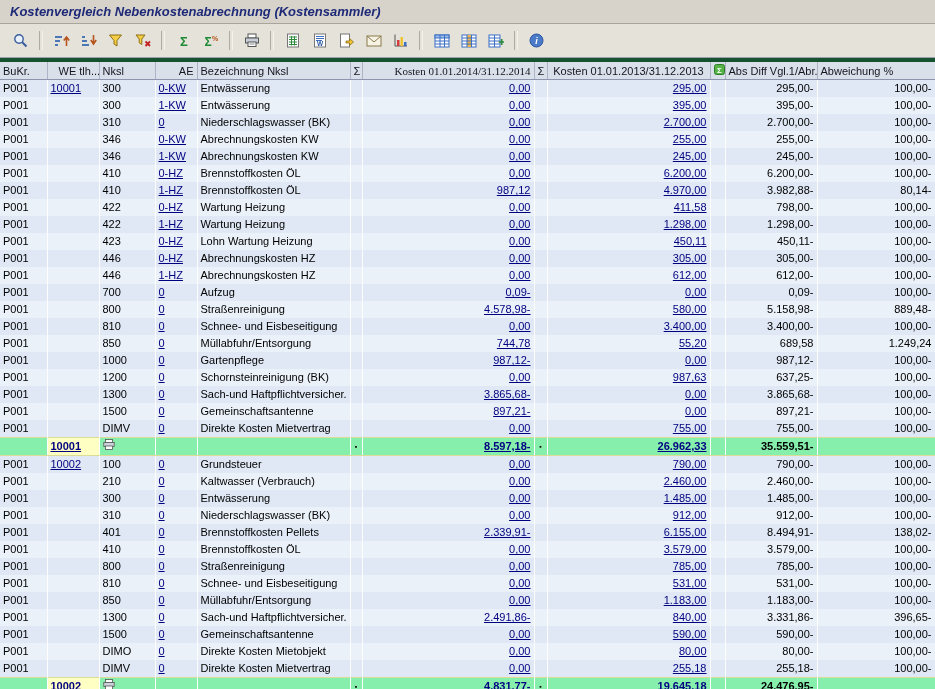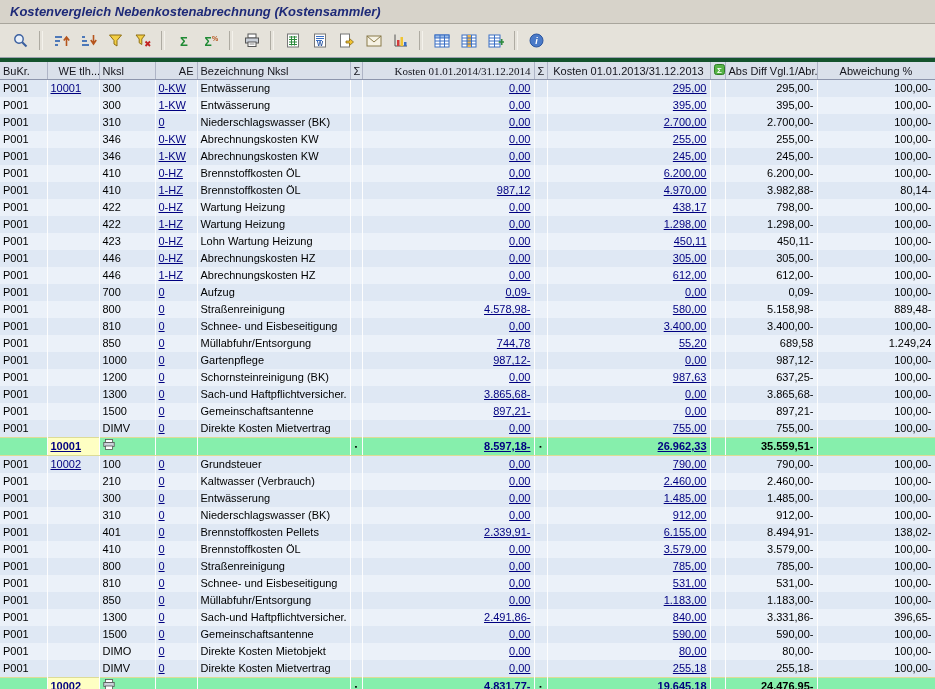--- a/index.html
+++ b/index.html
@@ -197,21 +197,21 @@
             <th style="text-align: left;"><span>Bezeichnung Nksl</span></th>
             <th style="text-align: center;"><span>Σ</span></th>
             <th style="text-align: right; font-family: Liberation Serif, serif;"><span>Kosten 01.01.2014/31.12.2014</span></th>
             <th style="text-align: center;"><span>Σ</span></th>
             <th style="text-align: center;"><span>Kosten 01.01.2013/31.12.2013</span></th>
             <th style="text-align: center;"><span><svg width="11" height="11" viewBox="0 0 11 11">
                   <rect x="0.5" y="0.5" width="10" height="10" rx="2" fill="#56b447" stroke="#2e7d27"></rect>
                   <text x="5.5" y="8.5" font-size="8" font-weight="bold" fill="#fff" text-anchor="middle">Σ</text>
                 </svg></span></th>
             <th style="text-align: left; margin-top: 12px;"><span>Abs Diff Vgl.1/Abr.</span></th>
-            <th style="text-align: center;"><span>Abweichung %</span></th>
+            <th style="text-align: left;"><span>Abweichung %</span></th>
           </tr>
         </thead>
       <tbody id="tbody">
           <tr class="ra">
             <td>P001</td>
             <td class="we"><span class="lnk">10001</span></td>
             <td>300</td>
             <td><span class="lnk">0-KW</span></td>
             <td>Entwässerung</td>
             <td class="ctr"></td>
@@ -308,21 +308,21 @@
           </tr>
           <tr class="rb">
             <td>P001</td>
             <td class="we"></td>
             <td>422</td>
             <td><span class="lnk">0-HZ</span></td>
             <td>Wartung Heizung</td>
             <td class="ctr"></td>
             <td class="num"><span class="lnk">0,00</span></td>
             <td class="ctr"></td>
-            <td class="num"><span class="lnk">438,17</span></td>
+            <td class="num"><span class="lnk">411,58</span></td>
             <td></td>
             <td class="num">798,00-</td>
             <td class="num">100,00-</td>
           </tr>
           <tr class="ra">
             <td>P001</td>
             <td class="we"></td>
             <td>422</td>
             <td><span class="lnk">1-HZ</span></td>
             <td>Wartung Heizung</td>

